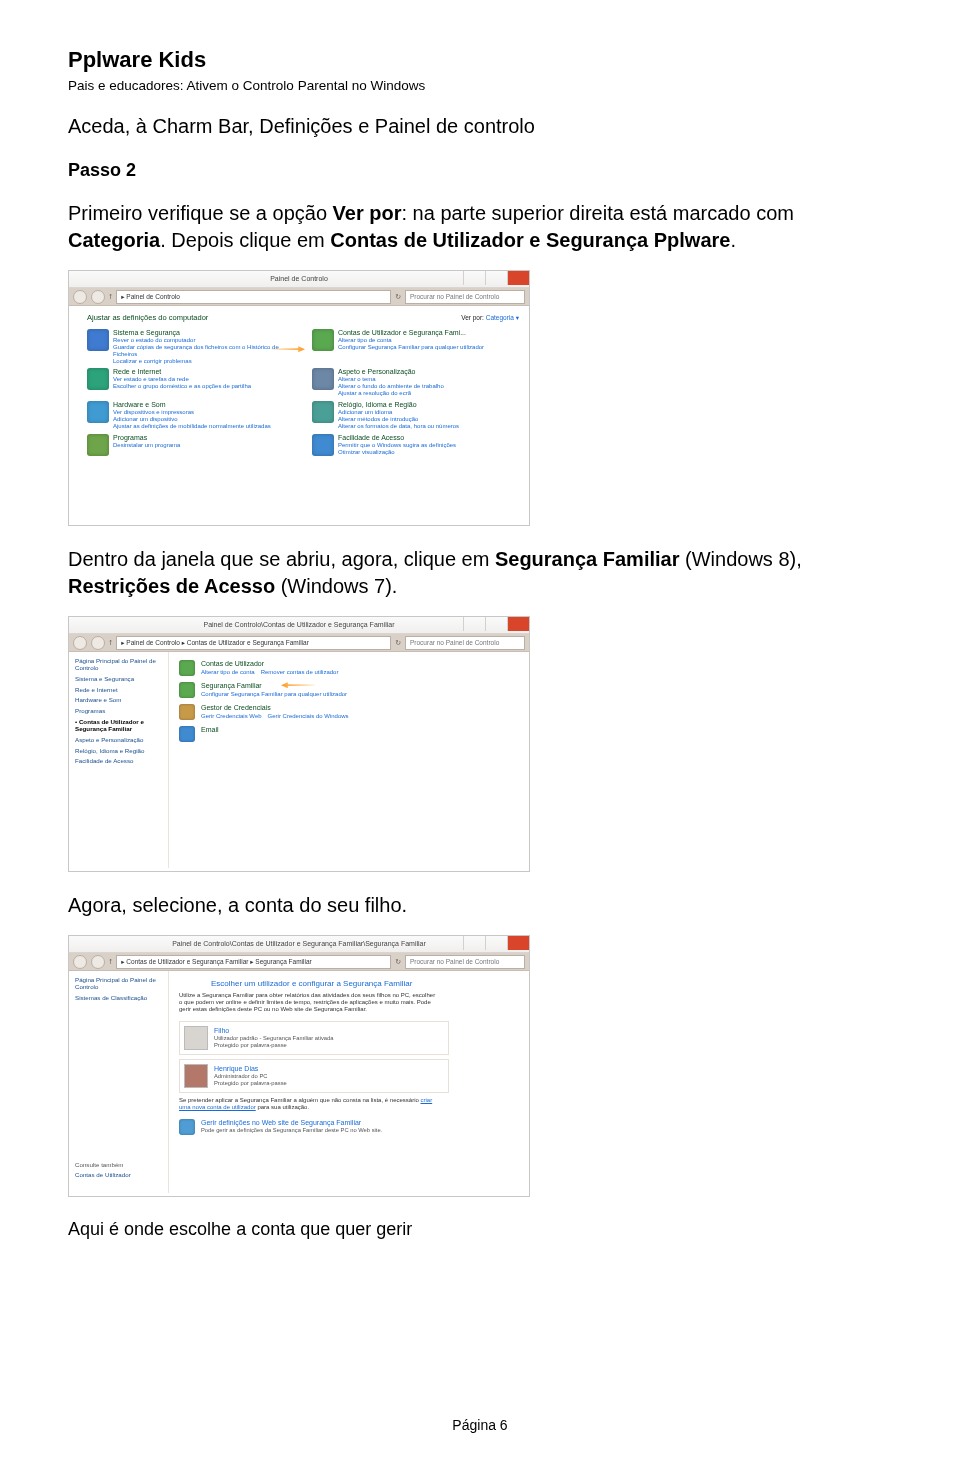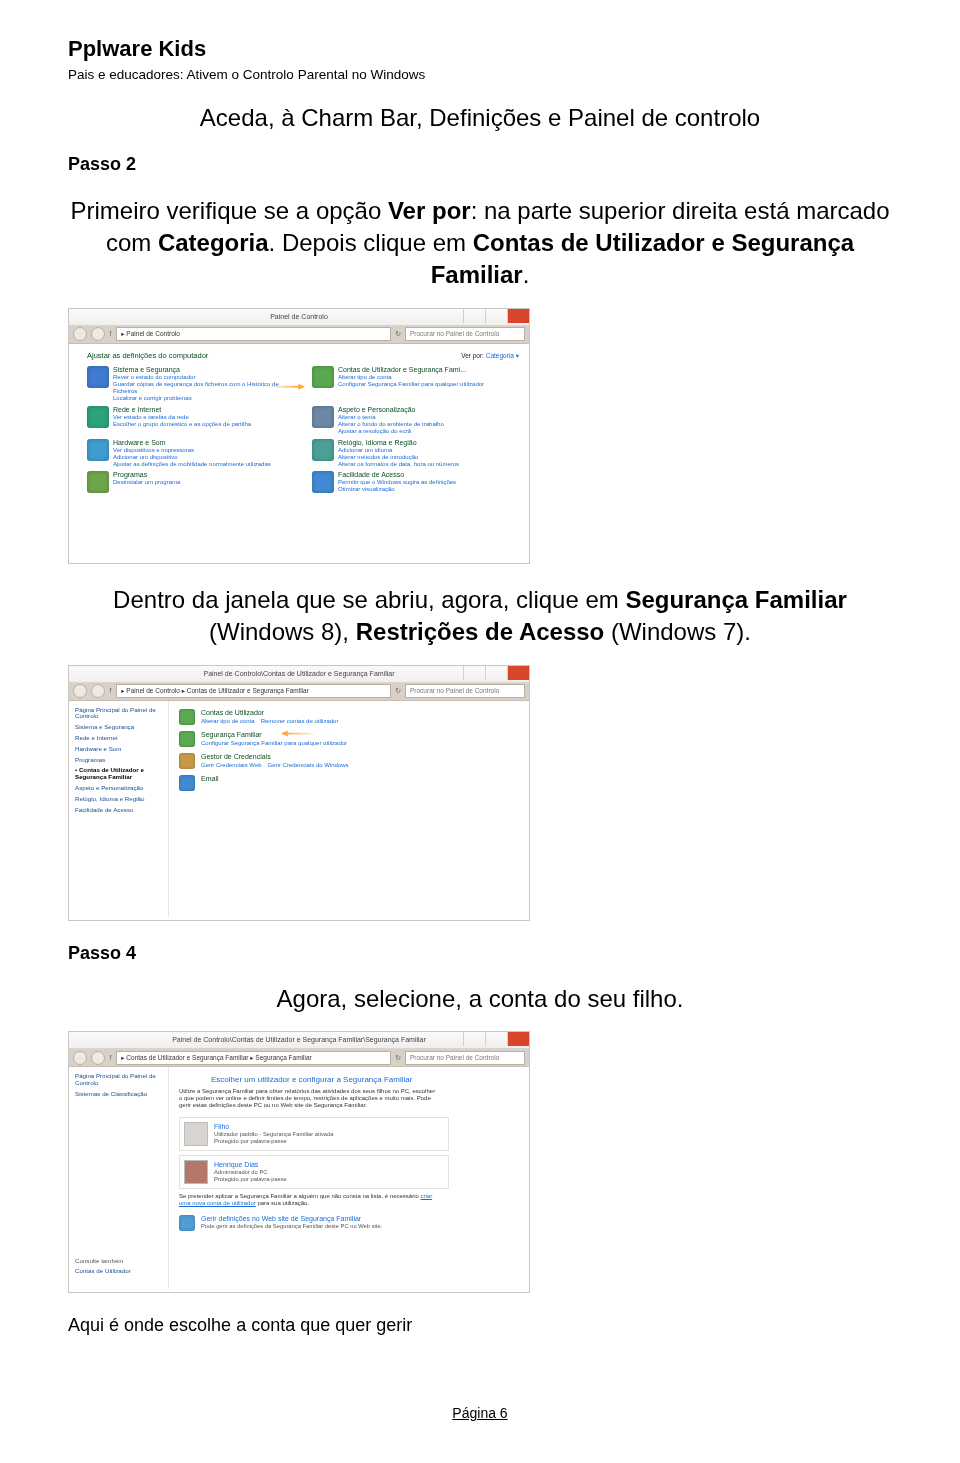--- a/index.html
+++ b/index.html
@@ -14,33 +14,33 @@
     font-size: 16px;
     line-height: 1.35;
   }
   .page {
     padding: 34px 68px 40px 68px;
     box-sizing: border-box;
   }
   .site-title {
     font-size: 22px;
     font-weight: bold;
-    margin: 0 0 2px 0;
+    margin: 11px 0 2px 0;
   }
   .subtitle {
     font-size: 13.5px;
     margin: 0 0 18px 0;
   }
   p { margin: 0 0 14px 0; }
   .passo {
     font-weight: bold;
     font-size: 18px;
     margin: 18px 0 18px 0;
   }
-  .txt-block { font-size: 24px; margin-bottom: 16px; text-align: center; }
+  .txt-block { font-size: 20px; margin-bottom: 16px; }
   b { font-weight: bold; }
 
   
   .shot {
     border: 1px solid #c9c7c5;
     background: #fff;
     font-size: 7px;
     color: #333;
     line-height: 1.15;
     position: relative;
@@ -159,41 +159,40 @@
   .fs-desc { font-size: 6px; color: #333; margin: 4px 0 8px 0; max-width: 260px; }
   .userrow { display: flex; gap: 6px; align-items: center; padding: 4px; border: 1px solid #e5e0da; margin-bottom: 4px; width: 260px; }
   .avatar { width: 22px; height: 22px; background: #d8d4cf; border: 1px solid #bbb; }
   .userrow .nm { color: #1a6bd6; font-size: 7px; }
   .userrow .sub { color: #555; font-size: 5.8px; }
 
   .caption { font-size: 18px; margin: 12px 0 16px 0; }
 
   .footer {
     position: absolute;
-    bottom: 40px;
+    bottom: 28px;
     left: 0; right: 0;
     text-align: center;
     font-size: 14px;
     color: #000;
-    text-decoration: underline;
   }
 </style>
 </head>
 <body>
 
 <div class="page">
   <div class="site-title">Pplware Kids</div>
   <div class="subtitle">Pais e educadores: Ativem o Controlo Parental no Windows</div>
 
   <p class="txt-block">Aceda,  à Charm Bar, Definições e Painel de controlo</p>
 
   <p class="passo">Passo 2</p>
 
   <p class="txt-block">
-    <span>Primeiro verifique se a opção </span><b>Ver por</b><span>: na parte superior direita está marcado com </span><b>Categoria</b><span>. Depois clique em </span><b>Contas de Utilizador e Segurança Familiar</b><span>.</span>
+    <span>Primeiro verifique se a opção </span><b>Ver por</b><span>: na parte superior direita está marcado com </span><b>Categoria</b><span>. Depois clique em </span><b>Contas de Utilizador e Segurança Pplware</b><span>.</span>
   </p>
 
   <div class="shot" style="width:460px;height:254px;">
     <div class="titlebar">
       <span>Painel de Controlo</span>
       <div class="winbtns">
           <span></span>
           <span></span>
           <span class="close"></span>
         </div>
@@ -338,21 +337,20 @@
             <div class="uaic" style="background: rgb(63, 138, 209);"></div>
             <div class="tx">
               <div class="t">Email</div>
             </div>
           </div>
         </div>
     </div>
   </div>
 
 
-  <p class="passo">Passo 4</p>
   <p class="txt-block">Agora, selecione, a conta do seu filho.</p>
 
   <div class="shot" style="width:460px;height:260px;">
     <div class="titlebar">
       <span>Painel de Controlo\Contas de Utilizador e Segurança Familiar\Segurança Familiar</span>
       <div class="winbtns">
           <span></span>
           <span></span>
           <span class="close"></span>
         </div>

